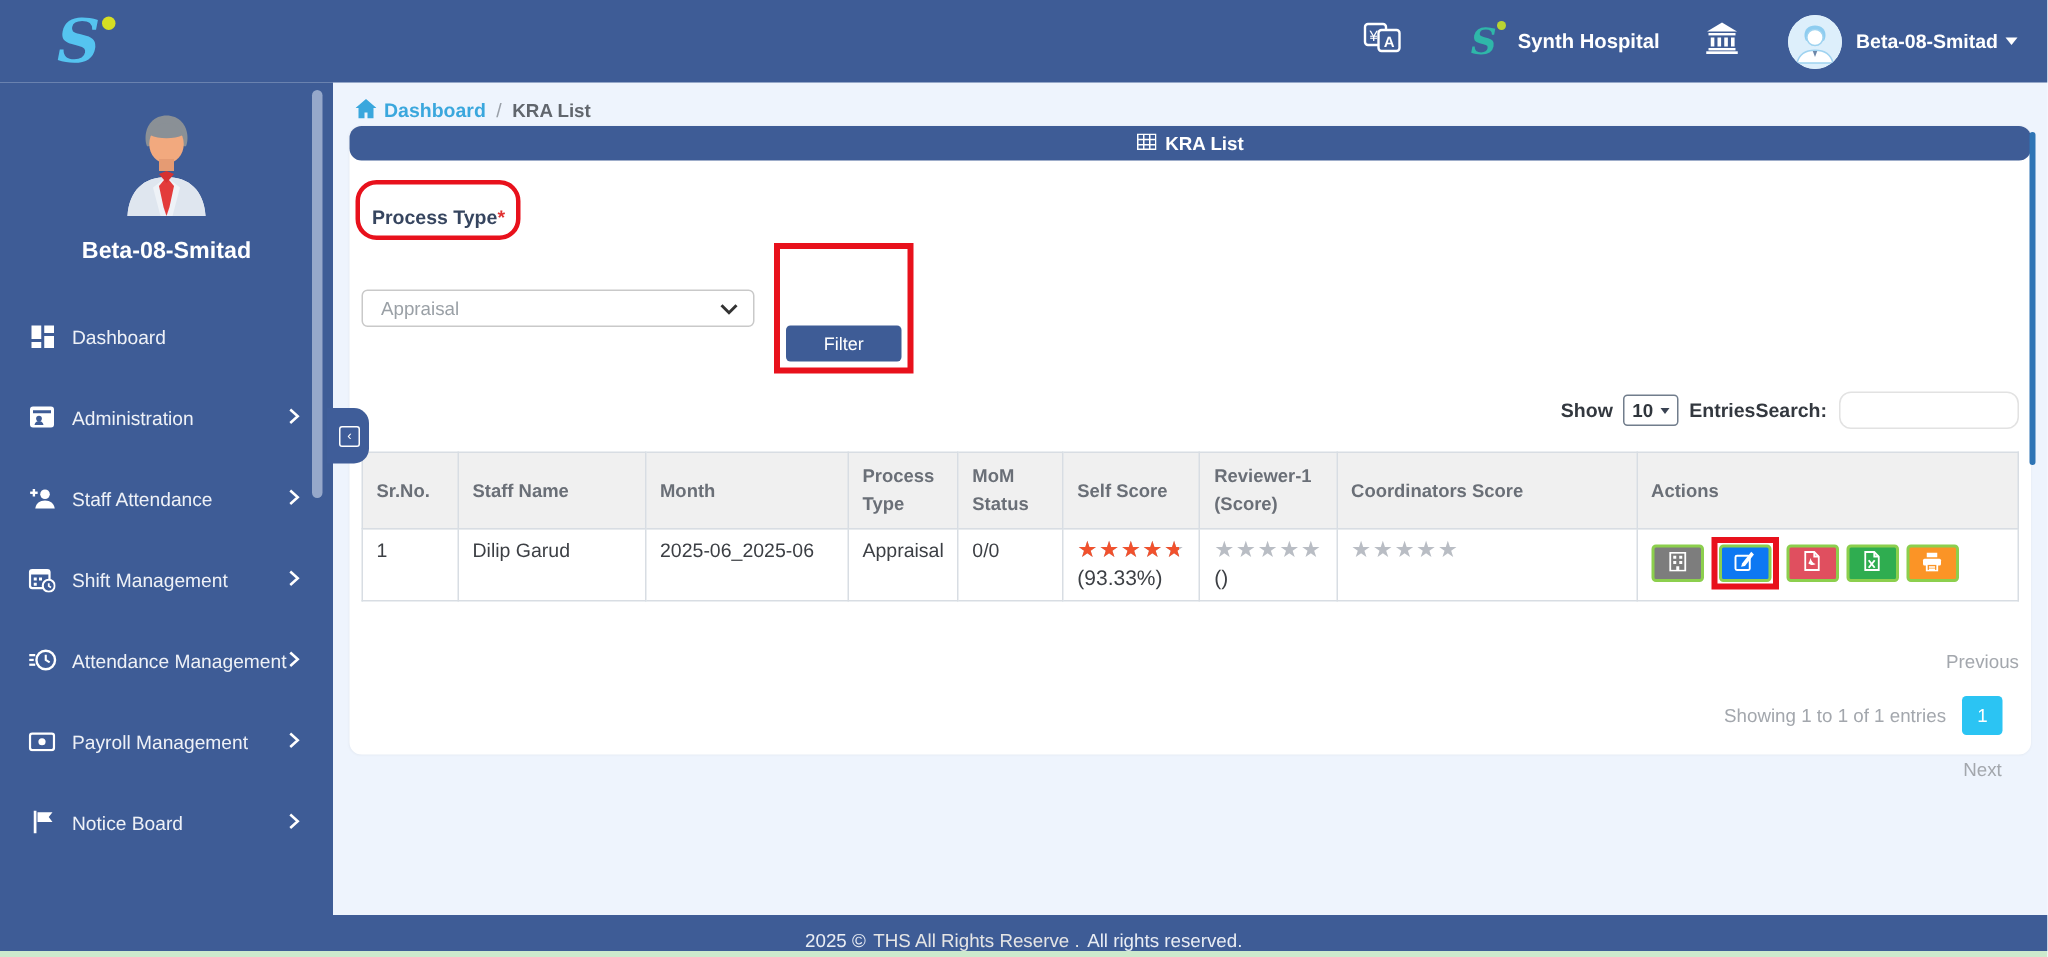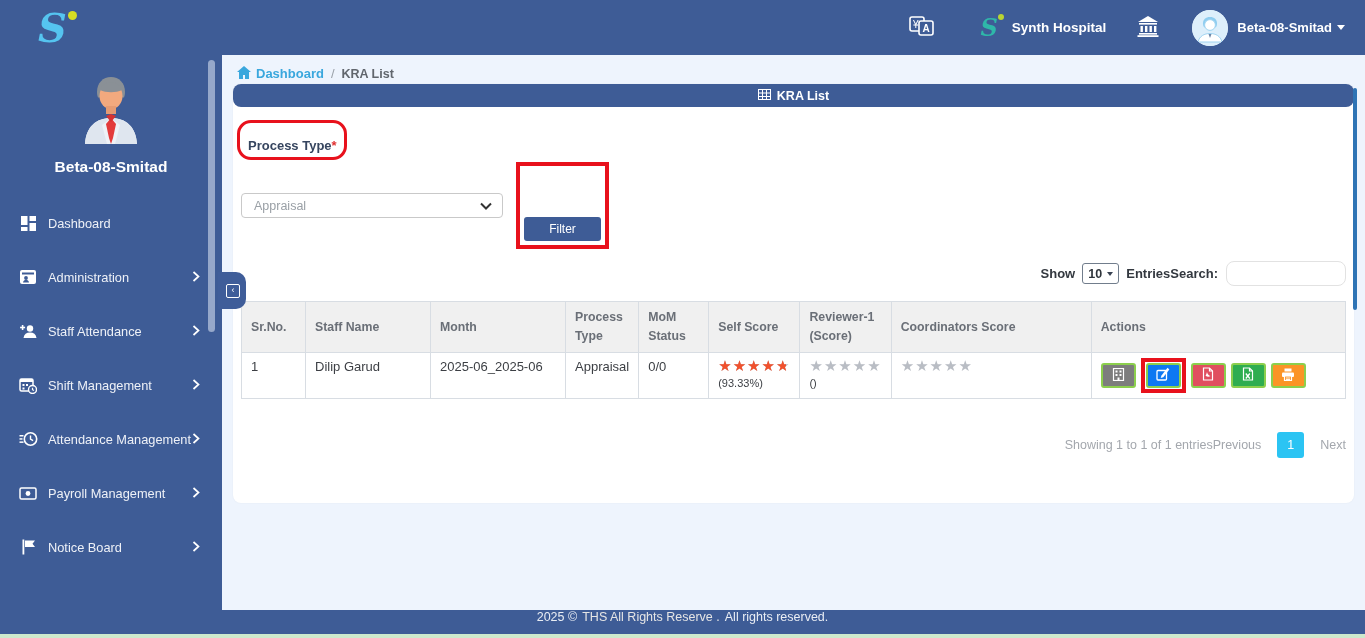--- a/index.html
+++ b/index.html
@@ -79,41 +79,41 @@
                   padding:0 8px; font-size:12.5px; font-family:"Liberation Sans", sans-serif; }
 
   table.kra { margin-top:15px; border-collapse:collapse; width:100%; }
   table.kra th { background:#f0f0f0; border:1px solid #d8dde3; color:#6a6f77; font-size:12.3px;
                  text-align:left; padding:6px 9px; vertical-align:middle; line-height:1.55; font-weight:bold; }
   table.kra td { border:1px solid #d8dde3; padding:5px 9px; font-size:13px; color:#3c3f44;
                  vertical-align:top; line-height:1.35; }
   .stars { position:relative; display:inline-block; color:#b9bdc4; font-size:15px; letter-spacing:1px;
            line-height:1.1; white-space:nowrap; }
   .stars-fill { position:absolute; left:0; top:0; overflow:hidden; white-space:nowrap; color:#f1512d; }
-  .score-label { font-size:11px; color:#3c3f44; }
+  .score-label { font-size:14px; color:#3c3f44; }
   .actions-wrap { display:flex; align-items:center; gap:5px; }
   .act-btn { width:35px; height:25px; border-radius:3px; border:2px solid #8ccf4d; display:inline-flex;
              align-items:center; justify-content:center; cursor:pointer; padding:0; }
   .act-gray { background:#7d7d7d; } .act-blue { background:#0d78f2; } .act-red { background:#e04f5f; }
   .act-green { background:#2fad50; } .act-orange { background:#fb9426; }
   .edit-annot { border-width:4px; padding:1px; display:inline-flex; }
 
   .table-footer { margin-top:33px; display:flex; justify-content:flex-end; align-items:center; }
   .tf-summary { font-size:12.5px; color:#a3a7ad; }
-  .pagination { display:flex; align-items:center; gap:16px; }
+  .pagination { display:flex; align-items:center; gap:16px;flex-direction:column; }
   .page-link { font-size:12.5px; color:#a3a7ad; cursor:pointer; }
   .page-current { width:27px; height:26px; background:#2bc4f3; border-radius:3px; color:#fff; font-size:12.5px;
                   display:flex; align-items:center; justify-content:center; cursor:pointer; }
 
   .right-scroll { position:absolute; top:88px; right:8px; width:4px; height:222px; background:#2e74b5;
                   border-radius:2px; z-index:40; }
 
   
   .footer { position:absolute; bottom:4px; left:0; width:1365px; height:24px; background:#3e5c96;
-            display:flex; align-items:flex-start; justify-content:center; gap:5px; font-size:12.5px; z-index:30; }
+            display:flex; align-items:flex-end; justify-content:center; gap:5px; font-size:12.5px; z-index:30; }
   .foot-plain { color:#e9edf4; }
   .foot-link { color:#e5e5e5; cursor:pointer; }
   .bottom-strip { position:absolute; bottom:0; left:0; width:1365px; height:4px; background:#cde9cd; }
 </style>
 </head>
 <body>
 
 <header class="topbar">
   <div class="brand">
     <span class="brand-s">S</span>

